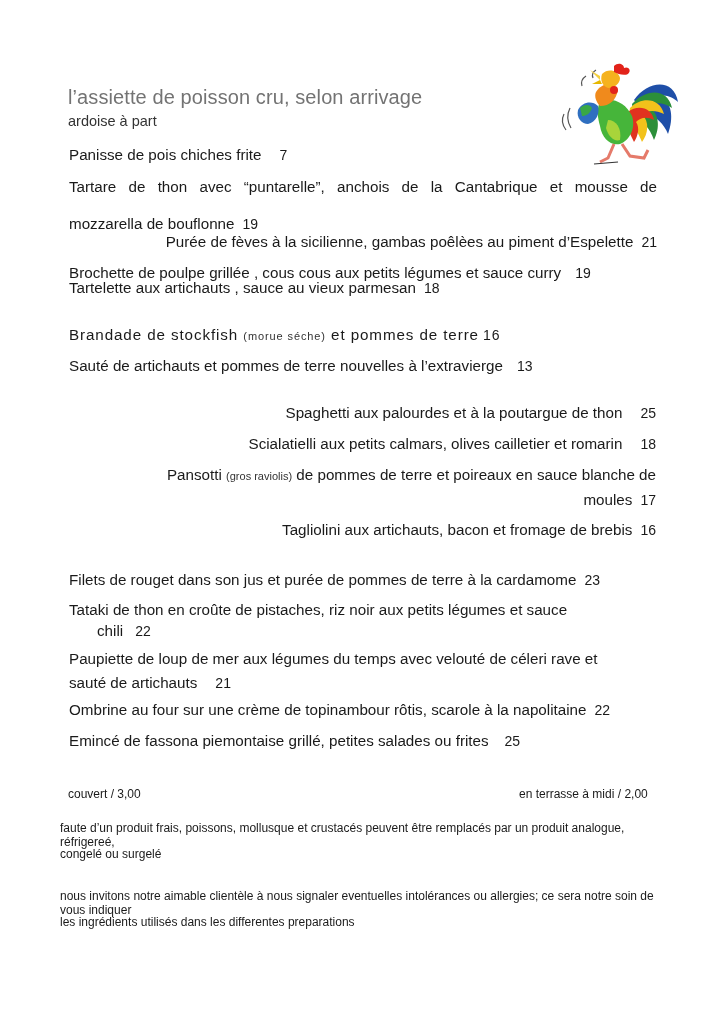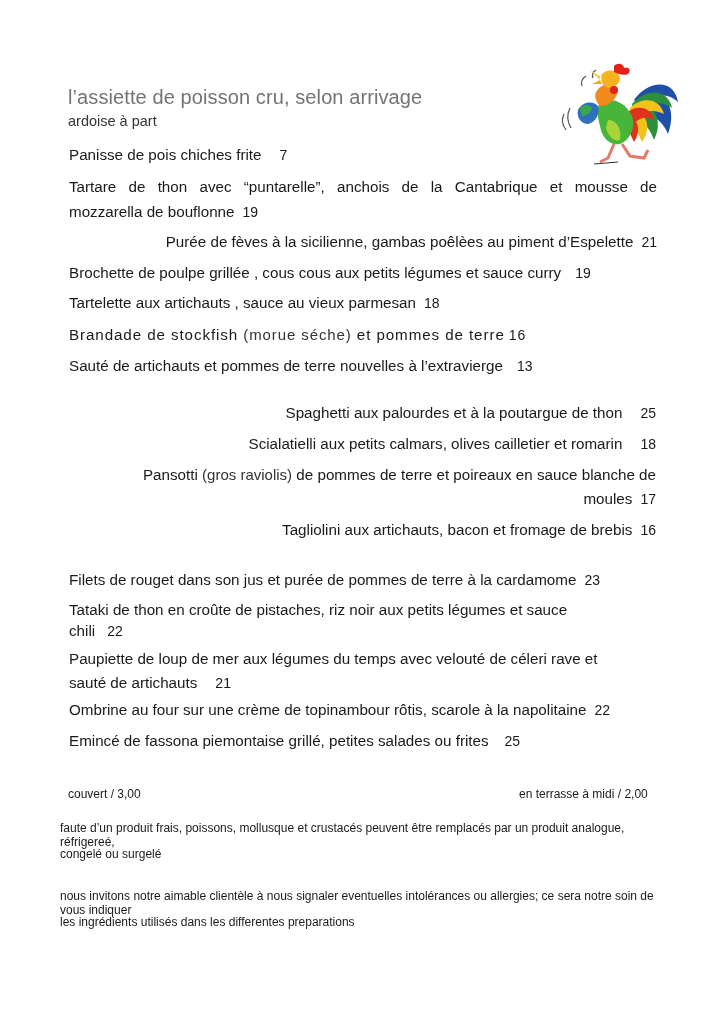--- a/index.html
+++ b/index.html
@@ -37,21 +37,21 @@
       line-height: 24px;
       color: #1a1a1a;
     }
     .price {
       font-size: 14px;
       margin-left: 8px;
     }
     .left-block { left: 69px; width: 588px; }
     .justified { text-align: justify; text-align-last: left; }
     .right-block { right: 68px; text-align: right; }
-    .small-paren { font-size: 15px; color: #333; }
+    .small-paren { font-size: 11px; color: #333; }
     .spaced { letter-spacing: 0.9px; }
     .footer {
       font-size: 12px;
       color: #1a1a1a;
     }
     .center { left: 60px; width: 604px; text-align: left; }
     .rooster {
       left: 556px; top: 62px;
       width: 125px; height: 108px;
     }
@@ -99,34 +99,34 @@
       <path d="M38 102 L62 100" stroke="#333" stroke-width="1.2" fill="none"></path>
     </svg>
   </div>
 
   <div class="abs item left-block" style="top:143px;">
     <span>Panisse de pois chiches frite</span><span class="price" style="margin-left:18px;">7</span>
   </div>
 
   <div class="abs item left-block" style="top:175px;">
     <div class="justified" style="text-align-last: justify; word-spacing:1.5px;">Tartare de thon avec “puntarelle”, anchois de la Cantabrique et mousse de</div>
-    <div style="margin-top:1px;">
+    <div style="margin-top:13px;">
       <span>mozzarella de bouflonne</span><span class="price">19</span>
     </div>
   </div>
 
   <div class="abs item left-block" style="top:230px;text-align:right;">
     <span>Purée de fèves à la sicilienne, gambas poêlèes au piment d’Espelette</span><span class="price">21</span>
   </div>
 
   <div class="abs item left-block" style="top:261px;">
     <span>Brochette de poulpe grillée , cous cous aux petits légumes et sauce curry</span><span class="price" style="margin-left:14px;">19</span>
   </div>
 
-  <div class="abs item left-block" style="top:291px;">
+  <div class="abs item left-block" style="top:276px;">
     <span>Tartelette aux artichauts , sauce au vieux parmesan</span><span class="price">18</span>
   </div>
 
   <div class="abs item left-block spaced" style="top:323px;">
     <span>Brandade de stockfish</span>
     <span class="small-paren">(morue séche)</span>
     <span>et pommes de terre</span><span class="price" style="margin-left:4px;">16</span>
   </div>
 
   <div class="abs item left-block" style="top:354px;">
@@ -155,21 +155,21 @@
   <div class="abs item right-block" style="top:518px; width:560px;">
     <span>Tagliolini aux artichauts, bacon et fromage de brebis</span><span class="price">16</span>
   </div>
 
   <div class="abs item left-block" style="top:568px;">
     <span>Filets de rouget dans son jus et purée de pommes de terre à la cardamome</span><span class="price">23</span>
   </div>
 
   <div class="abs item left-block" style="top:598px;">
     <div>Tataki de thon en croûte de pistaches, riz noir aux petits légumes et sauce</div>
-    <div style="margin-top:-3px;">
+    <div style="margin-top:-3px;margin-left:28px;">
       <span>chili</span><span class="price" style="margin-left:12px;">22</span>
     </div>
   </div>
 
   <div class="abs item left-block" style="top:647px;">
     <div>Paupiette de loup de mer  aux légumes du temps avec velouté de céleri rave et</div>
     <div>
       <span>sauté de artichauts</span><span class="price" style="margin-left:18px;">21</span>
     </div>
   </div>

